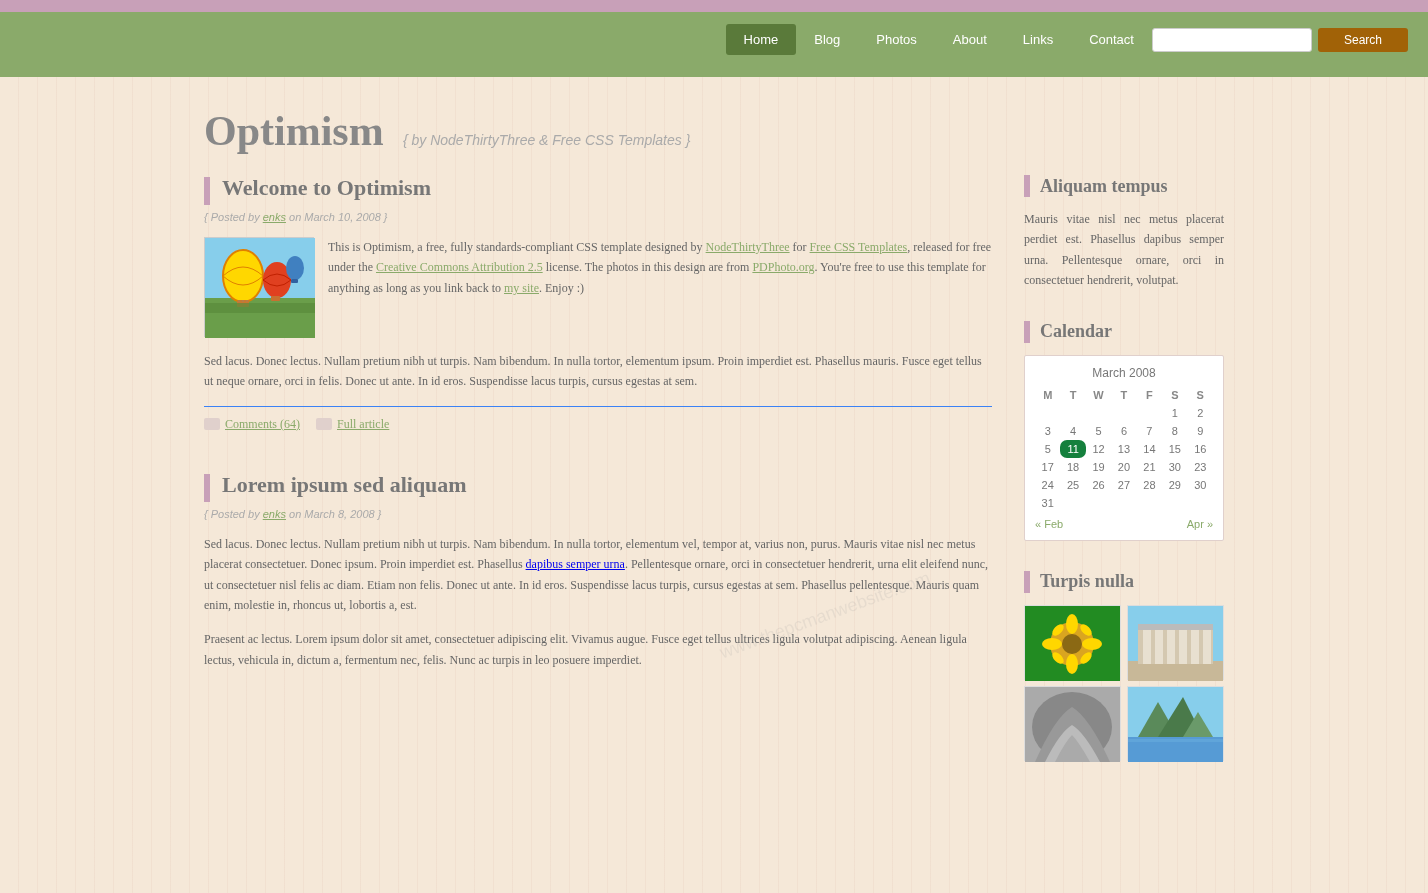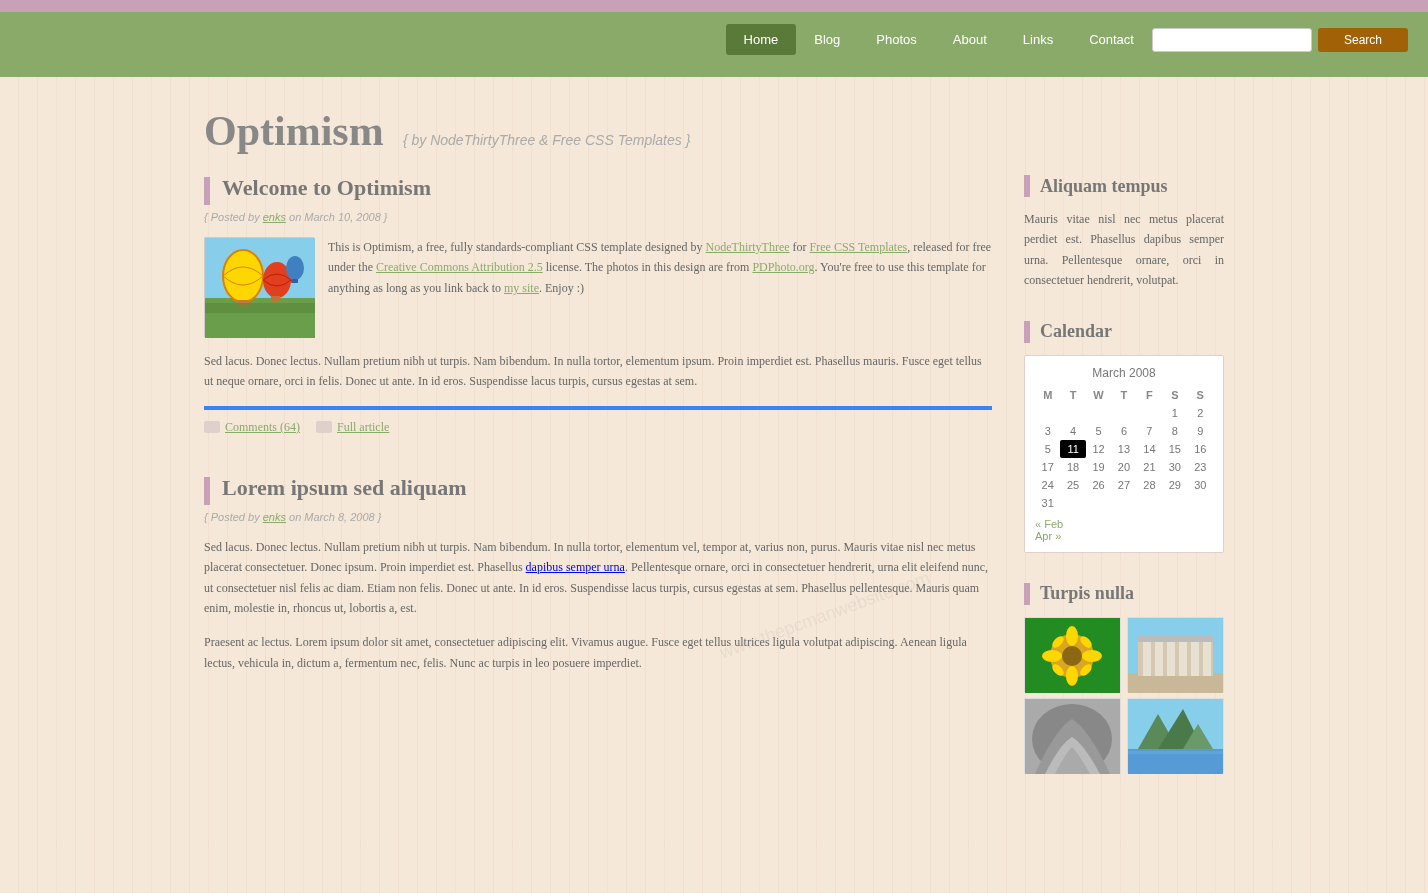--- a/index.html
+++ b/index.html
@@ -168,21 +168,21 @@
     .post-full-text {
       font-size: 12px;
       line-height: 1.7;
       color: #666;
       margin-bottom: 14px;
     }
     .post-footer {
       display: flex;
       gap: 16px;
       align-items: center;
-      border-top: 4px solid #3b82f6;
+      border-top: 1px solid #3b82f6;
       padding-top: 10px;
     }
     .post-footer-item {
       display: flex;
       align-items: center;
       gap: 5px;
       font-size: 12px;
     }
     .post-footer-item a { color: #8aaa6a; text-decoration: underline; }
     .comment-icon, .article-icon {
@@ -239,31 +239,30 @@
       color: #888;
       font-weight: bold;
       font-size: 11px;
     }
     .calendar-table td {
       text-align: center;
       padding: 3px 4px;
       color: #777;
     }
     .calendar-table td.highlighted {
-      background-color: #000000;
+      background-color: #15803d;
       color: #fff;
-      border-radius: 2px;
+      border-radius: 7px;
     }
     .calendar-nav {
       display: flex;
       justify-content: space-between;
       margin-top: 6px;
       font-size: 11px;
       font-family: Arial, sans-serif;
-      flex-direction: column;
     }
     .calendar-nav a { color: #8aaa6a; text-decoration: none; }
     
     .photos-grid {
       display: grid;
       grid-template-columns: 1fr 1fr;
       gap: 6px;
     }
     .photo-thumb {
       width: 100%;

